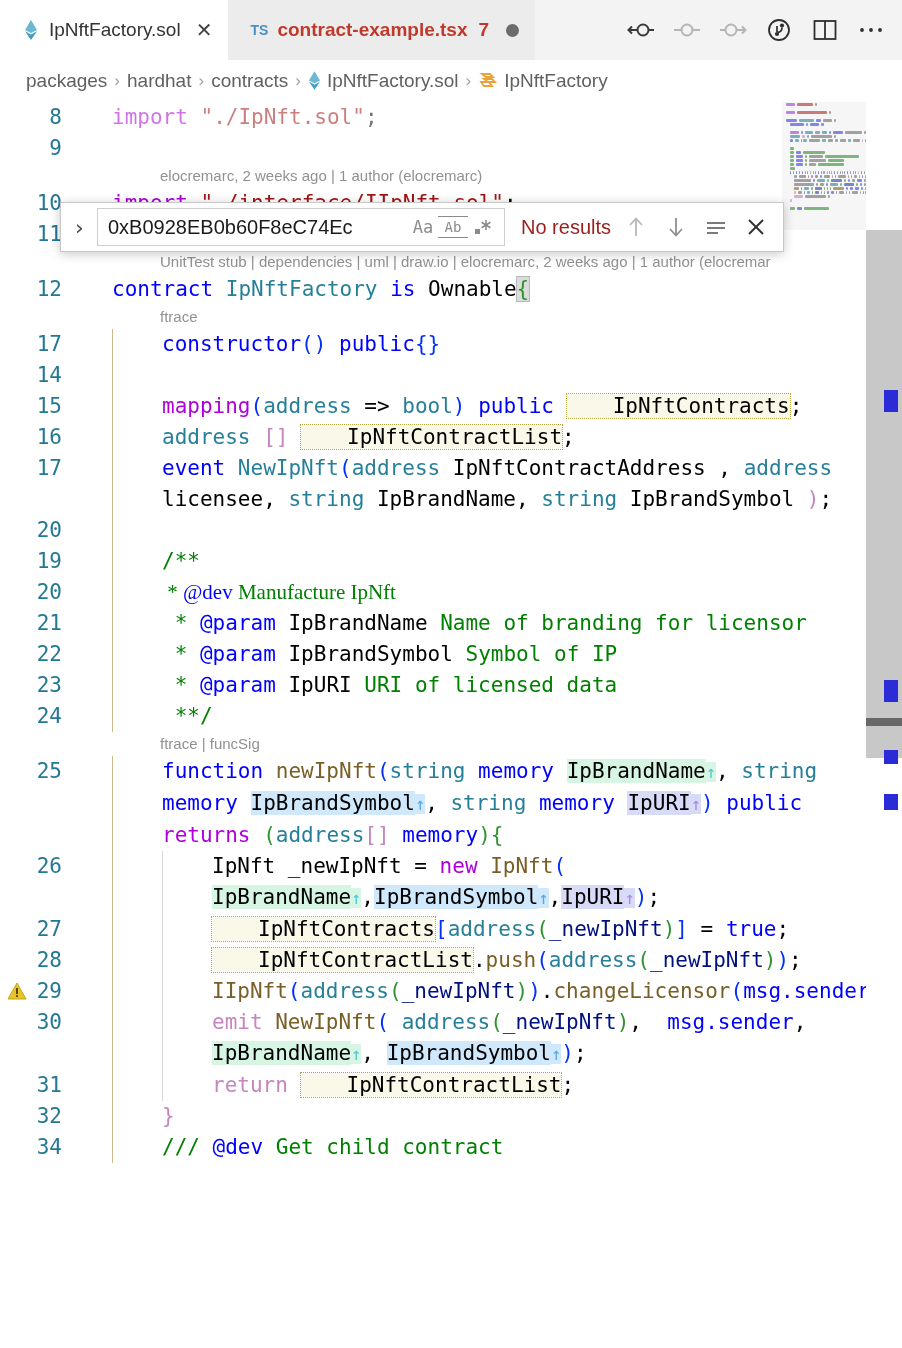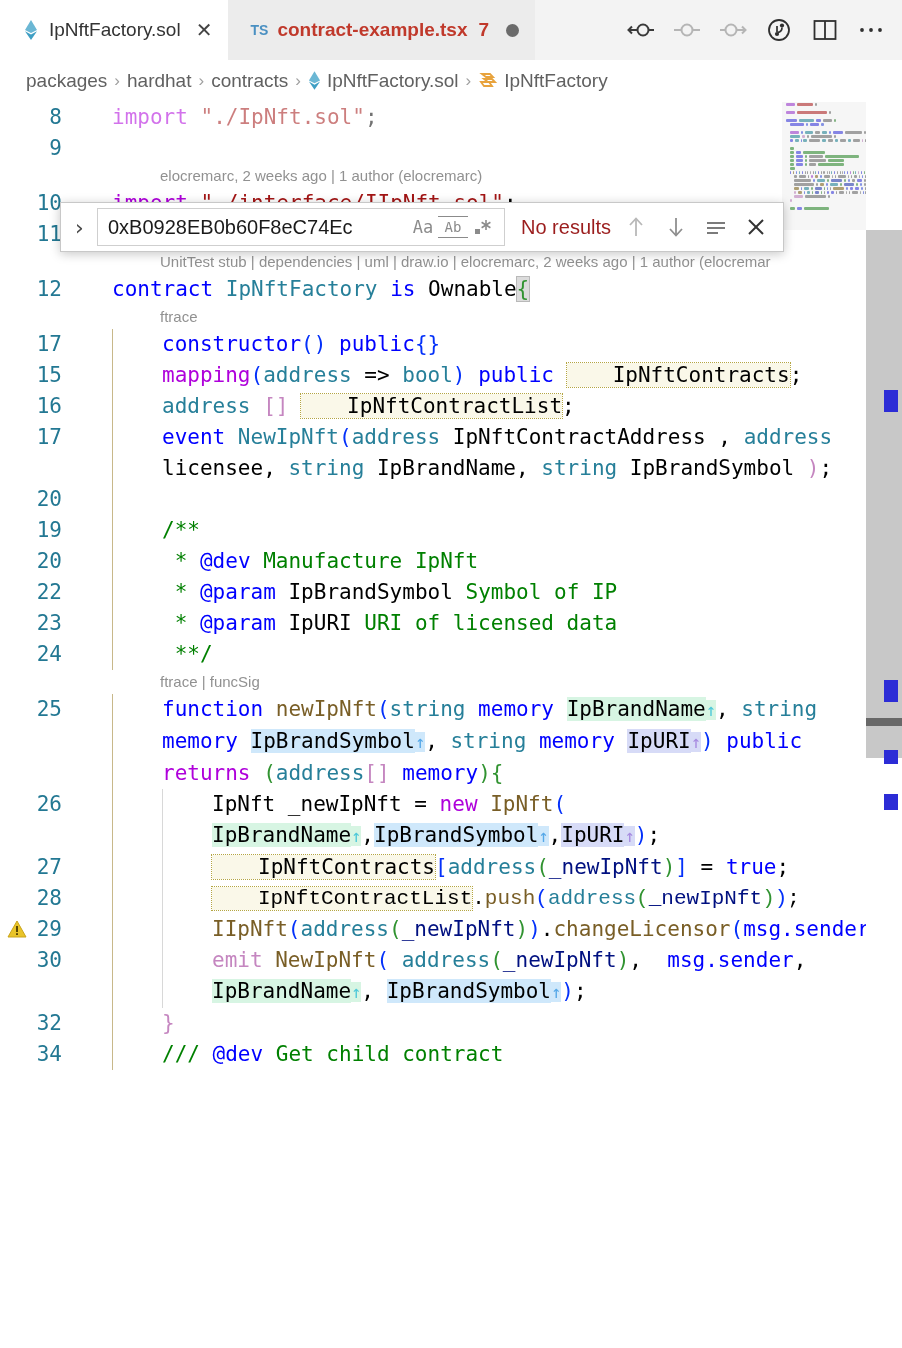--- a/index.html
+++ b/index.html
@@ -276,20 +276,25 @@
           <div class="gutter">12</div>
           <div class="content" style="padding-left: 34px; text-indent: 0px;"><span class="k">contract </span><span class="ty">IpNftFactory</span><span class="k"> is </span><span class="pn">Ownable</span><span class="br2 cursorbox">{</span></div>
         </div>
         <div class="codelens">ftrace</div>
         <div class="row">
           <div class="gutter">17</div>
           <div class="content" style="padding-left: 84px; text-indent: 0px;"><span class="k">constructor</span><span class="br1">()</span><span class="k"> public</span><span class="br1">{}</span></div>
           <div class="indentguide" style="left: 112px; background: rgb(200, 184, 138);"></div>
         </div>
         <div class="row">
+          <div class="gutter">14</div>
+          <div class="content" style="padding-left: 84px; text-indent: 0px;">&nbsp;</div>
+          <div class="indentguide" style="left: 112px; background: rgb(200, 184, 138);"></div>
+        </div>
+        <div class="row">
           <div class="gutter">15</div>
           <div class="content" style="padding-left: 84px; text-indent: 0px;"><span class="kc">mapping</span><span class="br1">(</span><span class="ty">address</span><span class="op"> =&gt; </span><span class="ty">bool</span><span class="br1">)</span><span class="k"> public </span><span class="pn occ">IpNftContracts</span><span class="pn">;</span></div>
           <div class="indentguide" style="left: 112px; background: rgb(200, 184, 138);"></div>
         </div>
         <div class="row">
           <div class="gutter">16</div>
           <div class="content" style="padding-left: 84px; text-indent: 0px;"><span class="ty">address </span><span class="pmag">[]</span><span class="pn"> </span><span class="pn occ">IpNftContractList</span><span class="pn">;</span></div>
           <div class="indentguide" style="left: 112px; background: rgb(200, 184, 138);"></div>
         </div>
         <div class="row">
@@ -302,21 +307,26 @@
           <div class="content" style="padding-left: 84px; text-indent: 0px;">&nbsp;</div>
           <div class="indentguide" style="left: 112px; background: rgb(200, 184, 138);"></div>
         </div>
         <div class="row">
           <div class="gutter">19</div>
           <div class="content" style="padding-left: 84px; text-indent: 0px;"><span class="cm">/**</span></div>
           <div class="indentguide" style="left: 112px; background: rgb(200, 184, 138);"></div>
         </div>
         <div class="row">
           <div class="gutter">20</div>
-          <div class="content" style="padding-left: 84px; text-indent: 0px;"><span class="cm"> * </span><span class="cmk">@dev</span><span class="cm"> Manufacture IpNft</span></div>
+          <div class="content" style="padding-left: 84px; text-indent: 0px; font-family: Liberation Serif, serif;"><span class="cm"> * </span><span class="cmk">@dev</span><span class="cm"> Manufacture IpNft</span></div>
+          <div class="indentguide" style="left: 112px; background: rgb(200, 184, 138);"></div>
+        </div>
+        <div class="row">
+          <div class="gutter">21</div>
+          <div class="content" style="padding-left: 84px; text-indent: 0px;"><span class="cm"> * </span><span class="cmk">@param</span><span class="cm"> </span><span class="pn">IpBrandName</span><span class="cm"> Name of branding for licensor</span></div>
           <div class="indentguide" style="left: 112px; background: rgb(200, 184, 138);"></div>
         </div>
         <div class="row">
           <div class="gutter">22</div>
           <div class="content" style="padding-left: 84px; text-indent: 0px;"><span class="cm"> * </span><span class="cmk">@param</span><span class="cm"> </span><span class="pn">IpBrandSymbol</span><span class="cm"> Symbol of IP</span></div>
           <div class="indentguide" style="left: 112px; background: rgb(200, 184, 138);"></div>
         </div>
         <div class="row">
           <div class="gutter">23</div>
           <div class="content" style="padding-left: 84px; text-indent: 0px;"><span class="cm"> * </span><span class="cmk">@param</span><span class="cm"> </span><span class="pn">IpURI</span><span class="cm"> URI of licensed data</span></div>
@@ -340,38 +350,44 @@
           <div class="indentguide" style="left: 162px; background: rgb(216, 216, 216);"></div>
         </div>
         <div class="row">
           <div class="gutter">27</div>
           <div class="content" style="padding-left: 134px; text-indent: 0px;"><span class="pn occ">IpNftContracts</span><span class="br1">[</span><span class="ty">address</span><span class="br2">(</span><span class="var">_newIpNft</span><span class="br2">)</span><span class="br1">]</span><span class="op"> = </span><span class="k">true</span><span class="pn">;</span></div>
           <div class="indentguide" style="left: 112px; background: rgb(200, 184, 138);"></div>
           <div class="indentguide" style="left: 162px; background: rgb(216, 216, 216);"></div>
         </div>
         <div class="row">
           <div class="gutter">28</div>
-          <div class="content" style="padding-left: 134px; text-indent: 0px; font-family: Liberation Mono, monospace;"><span class="pn occ">IpNftContractList</span><span class="pn">.</span><span class="fn">push</span><span class="br1">(</span><span class="ty">address</span><span class="br2">(</span><span class="var">_newIpNft</span><span class="br2">)</span><span class="br1">)</span><span class="pn">;</span></div>
+          <div class="content" style="padding-left: 134px; text-indent: 0px;"><span class="pn occ">IpNftContractList</span><span class="pn">.</span><span class="fn">push</span><span class="br1">(</span><span class="ty">address</span><span class="br2">(</span><span class="var">_newIpNft</span><span class="br2">)</span><span class="br1">)</span><span class="pn">;</span></div>
           <div class="indentguide" style="left: 112px; background: rgb(200, 184, 138);"></div>
           <div class="indentguide" style="left: 162px; background: rgb(216, 216, 216);"></div>
         </div>
         <div class="row">
           <div class="warnmark"><svg width="22" height="22" viewBox="0 0 22 22">
               <polygon points="11,3 20,19 2,19" fill="#e9c429" stroke="#c9a41a" stroke-width="1"></polygon>
               <rect x="10.1" y="8" width="1.8" height="6" fill="#4a3b00"></rect>
               <rect x="10.1" y="15.2" width="1.8" height="1.8" fill="#4a3b00"></rect>
             </svg></div>
           <div class="gutter">29</div>
           <div class="content" style="padding-left: 134px; text-indent: 0px;"><span class="fn">IIpNft</span><span class="br1">(</span><span class="ty">address</span><span class="br2">(</span><span class="var">_newIpNft</span><span class="br2">)</span><span class="br1">)</span><span class="pn">.</span><span class="fn">changeLicensor</span><span class="br1">(</span><span class="k">msg.</span><span class="k">sender</span><span class="br1">)</span><span class="pn">;</span></div>
           <div class="indentguide" style="left: 112px; background: rgb(200, 184, 138);"></div>
           <div class="indentguide" style="left: 162px; background: rgb(216, 216, 216);"></div>
         </div>
         <div class="row">
           <div class="gutter">30</div>
           <div class="content" style="padding-left: 134px; text-indent: 0px;"><span class="pmag">emit </span><span class="fn">NewIpNft</span><span class="br1">( </span><span class="ty">address</span><span class="br2">(</span><span class="var">_newIpNft</span><span class="br2">)</span><span class="pn">,  </span><span class="k">msg.</span><span class="k">sender</span><span class="pn">, </span><span class="pn hl-green">IpBrandName</span><span class="arrow-t hl-green">↑</span><span class="pn">, </span><span class="pn hl-blue">IpBrandSymbol</span><span class="arrow-b hl-blue">↑</span><span class="br1">)</span><span class="pn">;</span></div>
+          <div class="indentguide" style="left: 112px; background: rgb(200, 184, 138);"></div>
+          <div class="indentguide" style="left: 162px; background: rgb(216, 216, 216);"></div>
+        </div>
+        <div class="row">
+          <div class="gutter">31</div>
+          <div class="content" style="padding-left: 134px; text-indent: 0px;"><span class="pmag">return </span><span class="pn occ">IpNftContractList</span><span class="pn">;</span></div>
           <div class="indentguide" style="left: 112px; background: rgb(200, 184, 138);"></div>
           <div class="indentguide" style="left: 162px; background: rgb(216, 216, 216);"></div>
         </div>
         <div class="row">
           <div class="gutter">32</div>
           <div class="content" style="padding-left: 84px; text-indent: 0px;"><span class="pmag">}</span></div>
           <div class="indentguide" style="left: 112px; background: rgb(200, 184, 138);"></div>
         </div>
         <div class="row">
           <div class="gutter">34</div>

